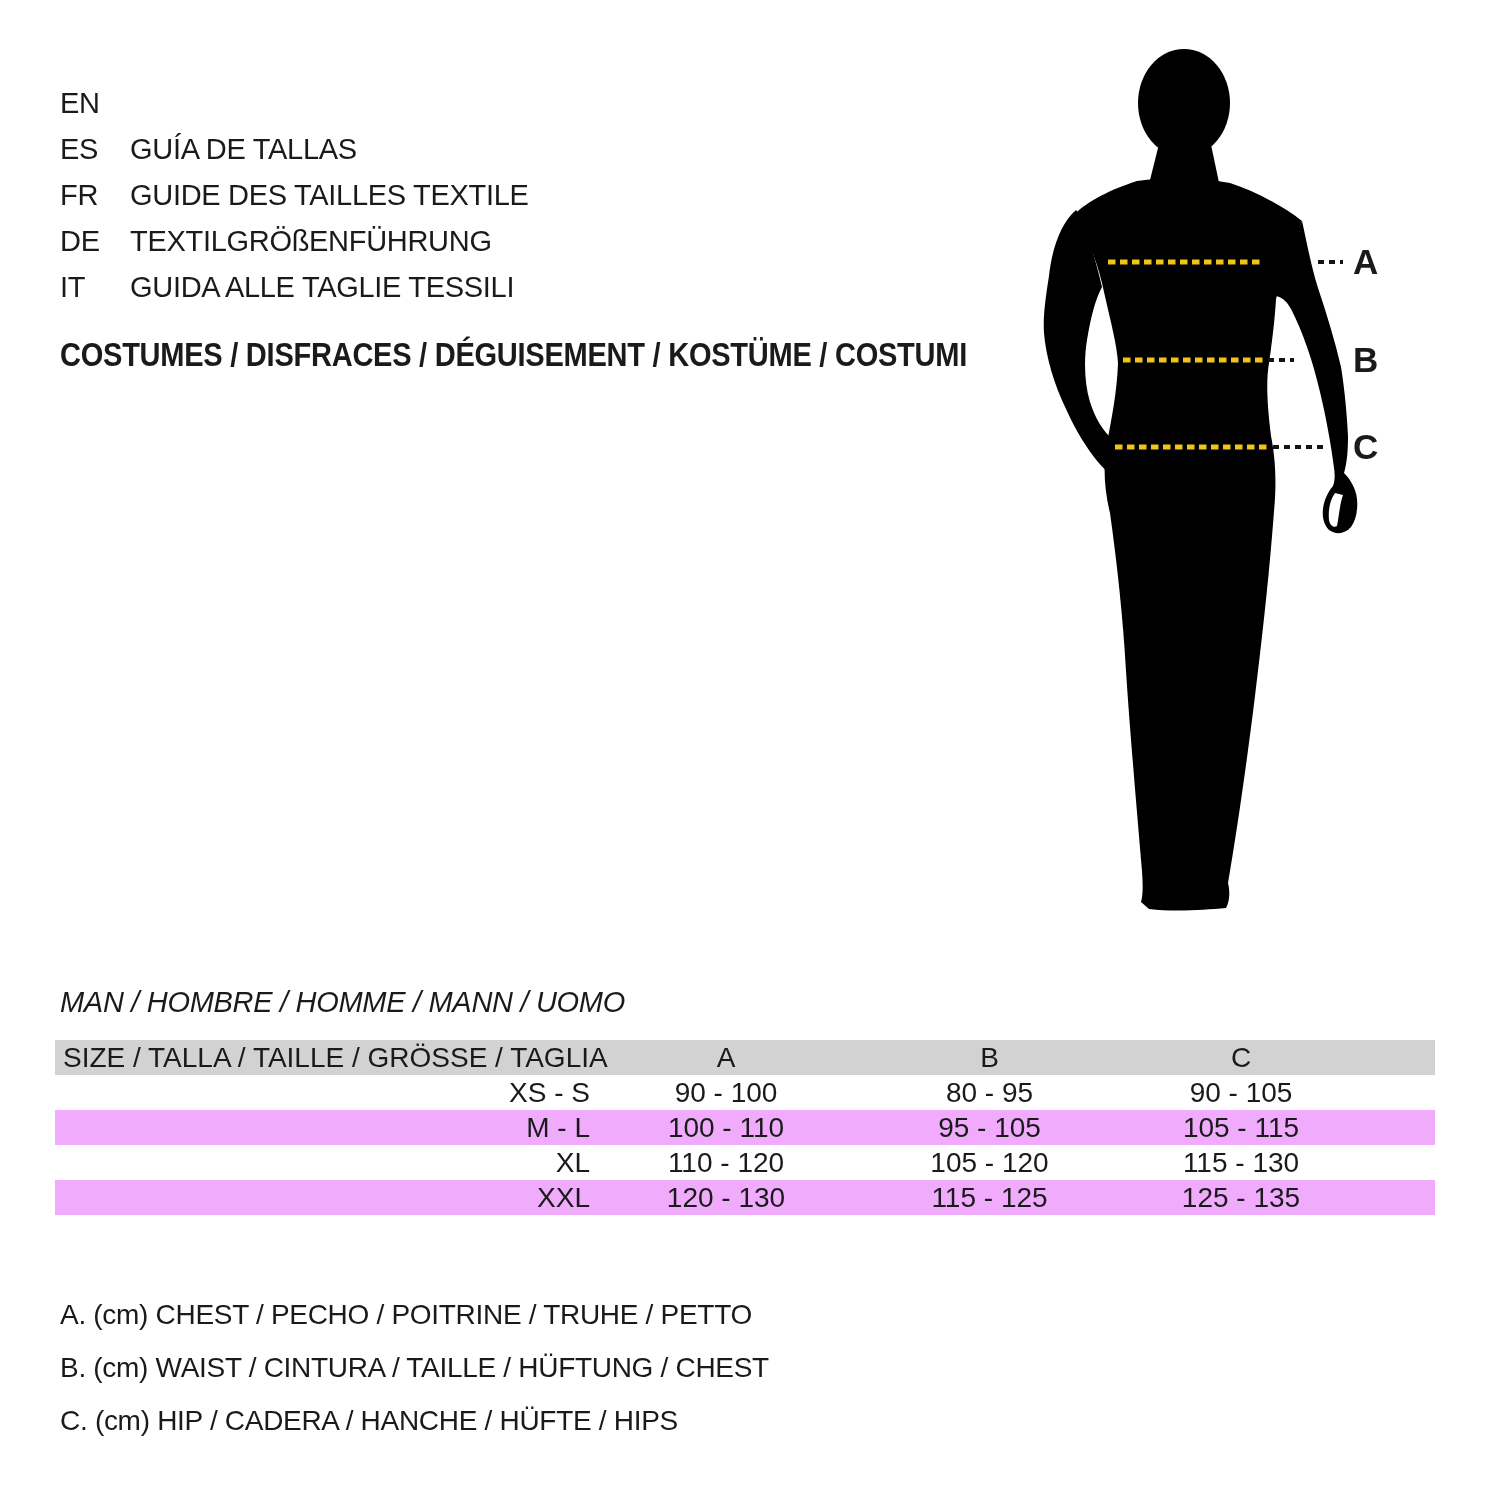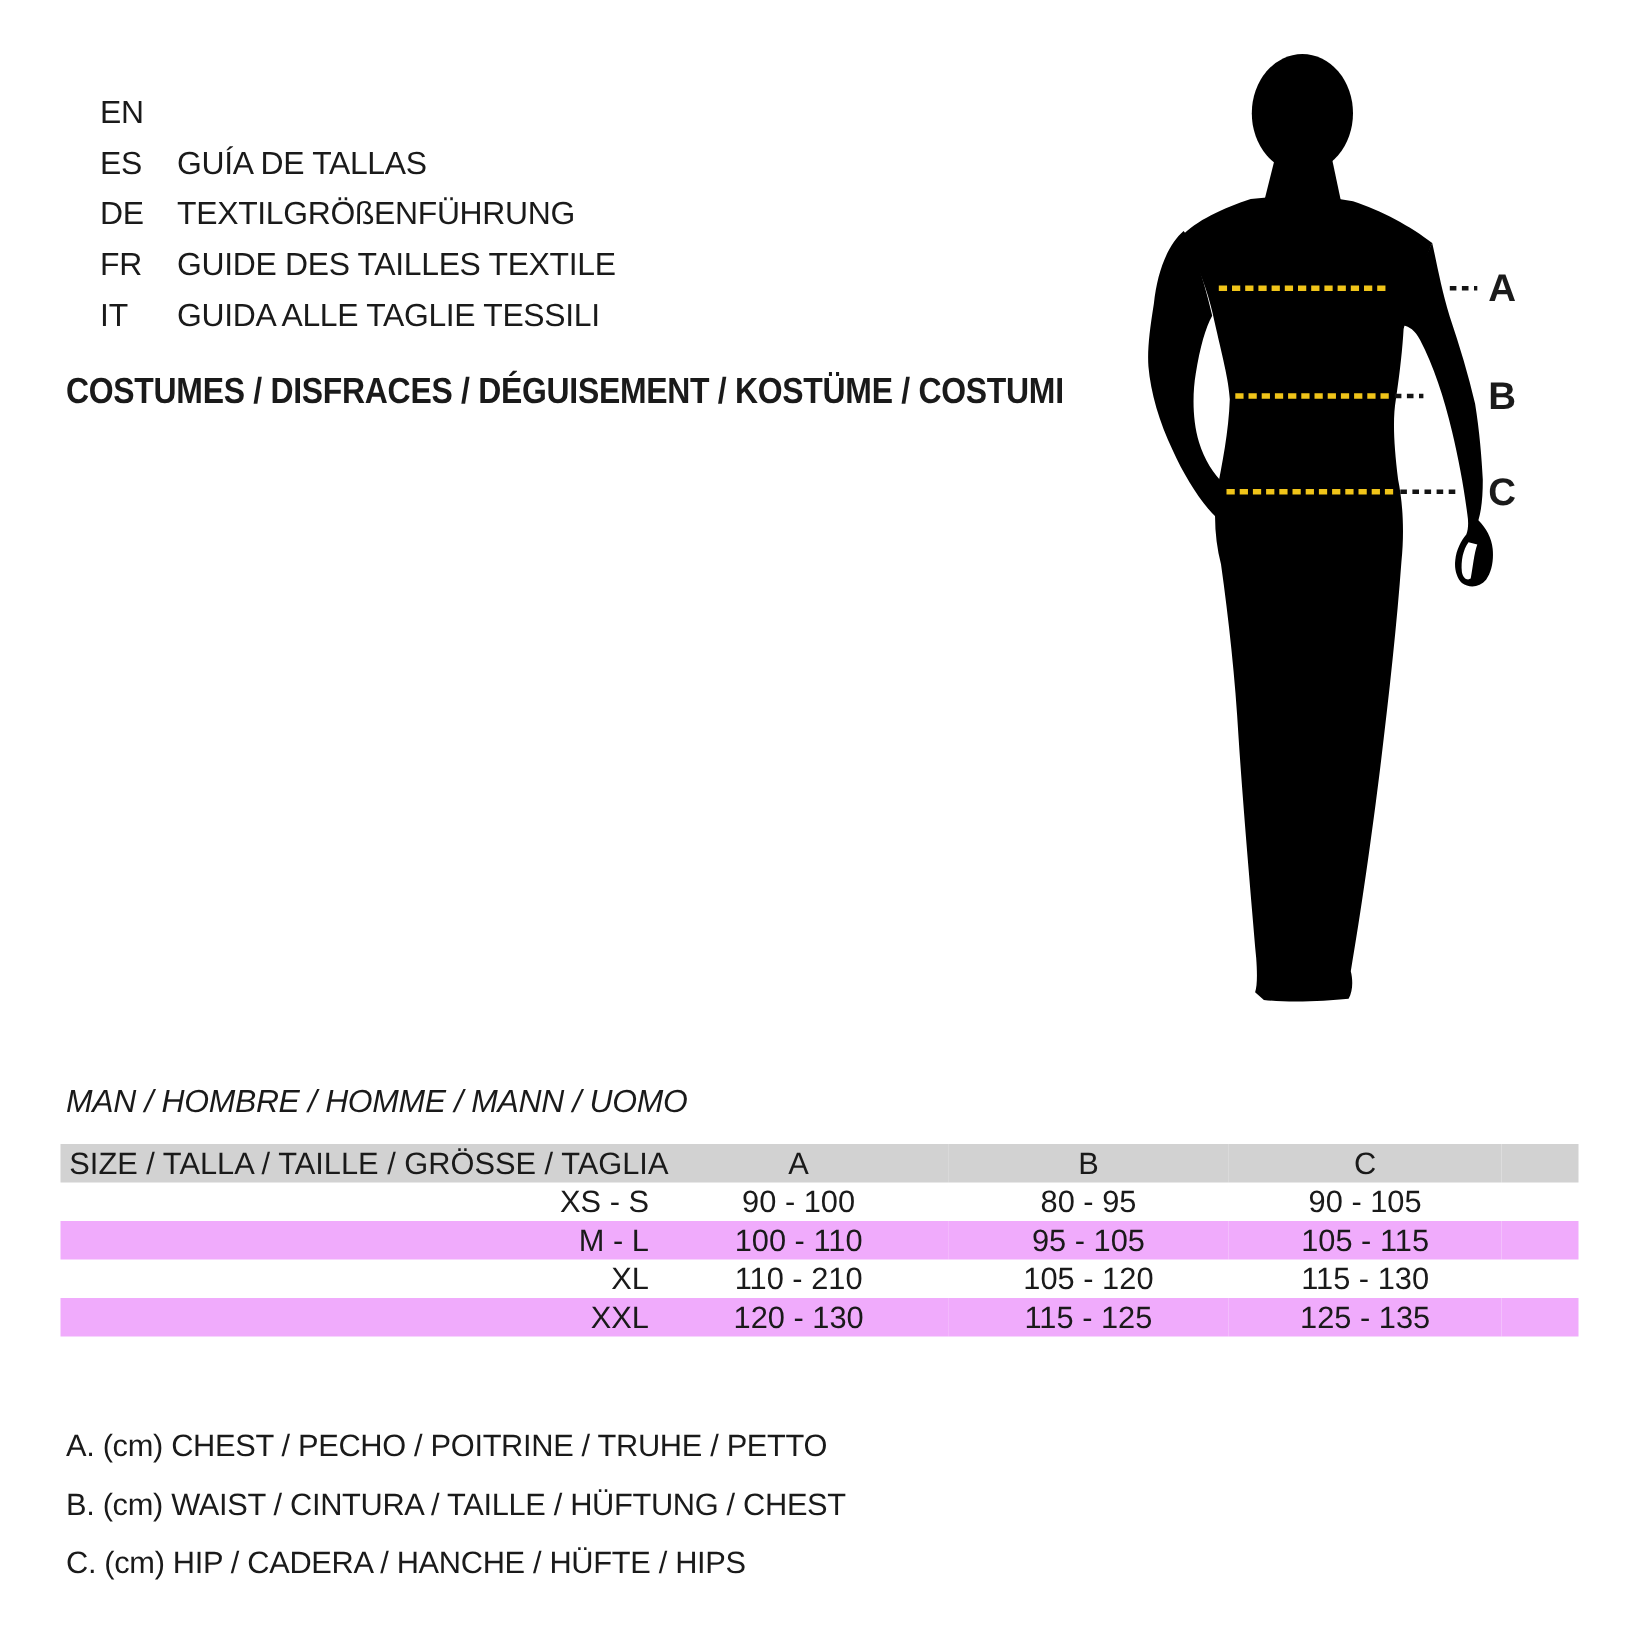--- a/index.html
+++ b/index.html
@@ -4,21 +4,21 @@
 <style>
   html,body{margin:0;padding:0;background:#fff;}
   .canvas{
     position:relative;width:1500px;height:1500px;background:#fff;
     color:#1a1a1a;font-family:"Liberation Sans","DejaVu Sans",sans-serif;
     overflow:hidden;
   }
   
   .lang-block{position:absolute;left:60px;top:80px;font-size:29px;letter-spacing:-0.3px;}
   .lang-row{display:flex;height:46px;align-items:center;}
-  .lang-code{width:70px;flex:0 0 70px;margin-left:31px;}
+  .lang-code{width:70px;flex:0 0 70px;}
   
   .category{
     position:absolute;left:60px;top:336px;font-size:33px;font-weight:bold;
     letter-spacing:-0.3px;white-space:nowrap;
     transform:scaleX(0.88);transform-origin:left center;
   }
   
   .figure{position:absolute;left:1040px;top:40px;}
   
   .section-heading{position:absolute;left:60px;top:986px;font-size:29px;letter-spacing:-0.3px;font-style:italic;}
@@ -45,26 +45,26 @@
 
   <div class="lang-block">
     <div class="lang-row">
       <span class="lang-code">EN</span>
     </div>
     <div class="lang-row">
       <span class="lang-code">ES</span>
       <span class="lang-label">GUÍA DE TALLAS</span>
     </div>
     <div class="lang-row">
+      <span class="lang-code">FR</span>
+      <span class="lang-label">GUIDE DES TAILLES TEXTILE</span>
+    </div>
+    <div class="lang-row">
       <span class="lang-code">DE</span>
       <span class="lang-label">TEXTILGRÖßENFÜHRUNG</span>
-    </div>
-    <div class="lang-row">
-      <span class="lang-code">FR</span>
-      <span class="lang-label">GUIDE DES TAILLES TEXTILE</span>
     </div>
     <div class="lang-row">
       <span class="lang-code">IT</span>
       <span class="lang-label">GUIDA ALLE TAGLIE TESSILI</span>
     </div>
   </div>
 
   <div class="category">COSTUMES / DISFRACES / DÉGUISEMENT / KOSTÜME / COSTUMI</div>
 
   <svg class="figure" width="360" height="890" viewBox="0 0 360 890" xmlns="http://www.w3.org/2000/svg">
@@ -167,21 +167,21 @@
       </tr>
       <tr class="stripe">
         <td class="left">M - L</td>
         <td>100 - 110</td>
         <td>95 - 105</td>
         <td>105 - 115</td>
         <td></td>
       </tr>
       <tr>
         <td class="left">XL</td>
-        <td>110 - 210</td>
+        <td>110 - 120</td>
         <td>105 - 120</td>
         <td>115 - 130</td>
         <td></td>
       </tr>
       <tr class="stripe">
         <td class="left">XXL</td>
         <td>120 - 130</td>
         <td>115 - 125</td>
         <td>125 - 135</td>
         <td></td>

